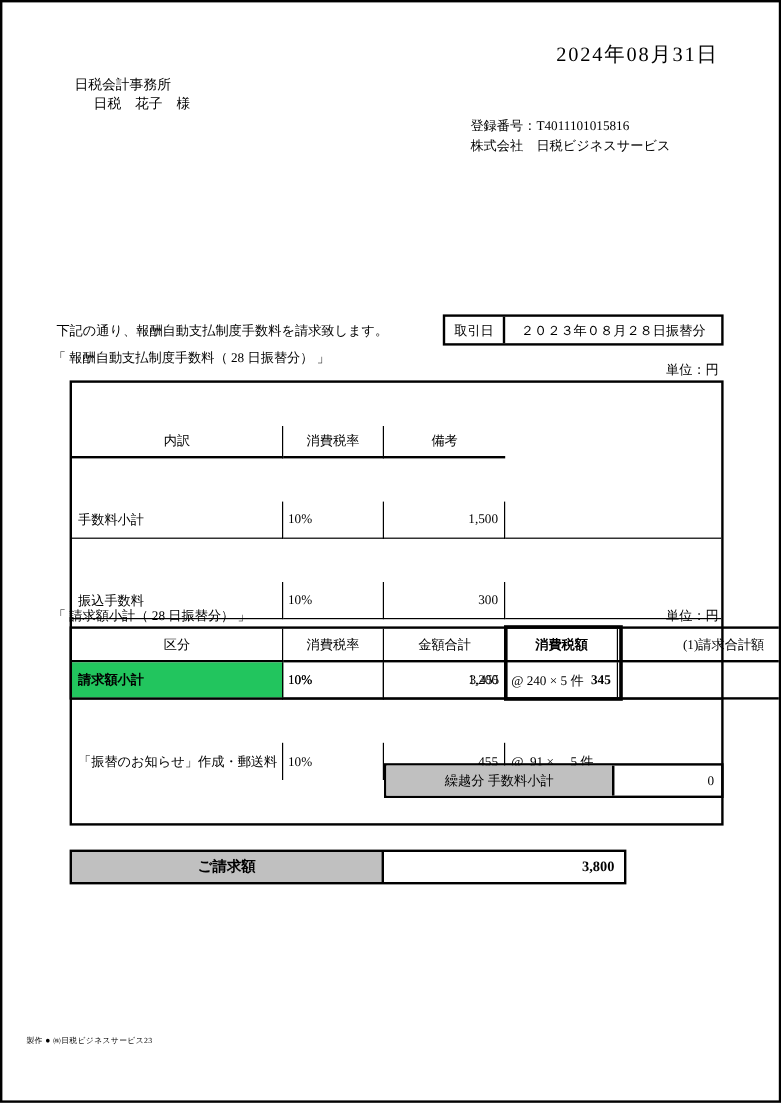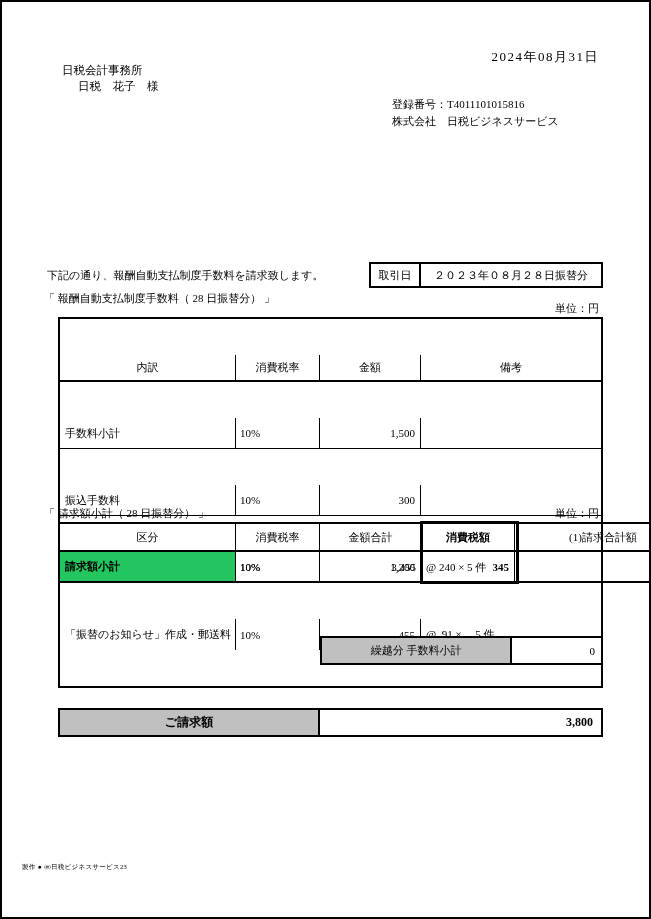--- a/index.html
+++ b/index.html
@@ -5,21 +5,21 @@
   * { margin:0; padding:0; box-sizing:border-box; }
   body { background:#ffffff; font-family:"Liberation Serif","DejaVu Serif",serif; }
   .page {
     position:relative; width:651px; height:919px;
     border:2px solid #000; background:#fff; color:#000; overflow:hidden;
     font-family:"Liberation Serif","DejaVu Serif",serif;
   }
   .abs { position:absolute; white-space:pre; }
 
   
-  .issue-date { top:46px; right:50px; font-size:13px; letter-spacing:1.5px; }
+  .issue-date { top:32px; right:50px; font-size:17px; letter-spacing:1.5px; }
   .recipient-office { top:61px; left:60px; font-size:11.5px; }
   .recipient-name { top:77px; left:76px; font-size:11.5px; }
   .registration { top:95px; left:390px; font-size:11px; }
   .issuer-company { top:112px; left:390px; font-size:11px; }
 
   
   .title-bar {
     top:222px; left:56px; width:545px; height:26px;
     background:#c0c0c0; display:flex; align-items:center; justify-content:center;
     font-size:14px; font-weight:bold; letter-spacing:2px;
@@ -79,21 +79,21 @@
     width:190px; background:#c0c0c0; border-right:2px solid #000;
     display:flex; align-items:center; justify-content:center; font-size:11px; white-space:pre;
   }
   .carryover-value {
     flex:1; display:flex; align-items:center; justify-content:flex-end;
     padding-right:6px; font-size:11px;
   }
 
   
   .grand-total {
-    top:706px; left:56px; width:545px; height:29px;
+    top:706px; left:56px; width:464px; height:29px;
     border:2px solid #000; display:flex;
   }
   .grand-total-label {
     width:260px; background:#c0c0c0; border-right:2px solid #000;
     display:flex; align-items:center; justify-content:center;
     font-size:12px; font-weight:bold;
   }
   .grand-total-value {
     flex:1; display:flex; align-items:center; justify-content:flex-end;
     padding-right:8px; font-size:12px; font-weight:bold;
@@ -121,21 +121,20 @@
     <div class="txn-value">２０２３年０８月２８日振替分</div>
   </div>
 
   <div class="abs section-label" style="top:289px;">「 報酬自動支払制度手数料（ 28 日振替分） 」</div>
   <div class="abs unit-label" style="top:299px;">単位：円</div>
 
   <div class="abs table1">
     <div class="t1-row t1-head">
       <div>内訳</div>
       <div>消費税率</div>
-      <div>金額</div>
       <div>備考</div>
     </div>
     <div class="t1-row t1-data">
       <div class="cell-item">手数料小計</div>
       <div class="cell-rate">10%</div>
       <div class="cell-amount">1,500</div>
       <div class="cell-note"></div>
     </div>
     <div class="t1-row t1-data">
       <div class="cell-item">振込手数料</div>

